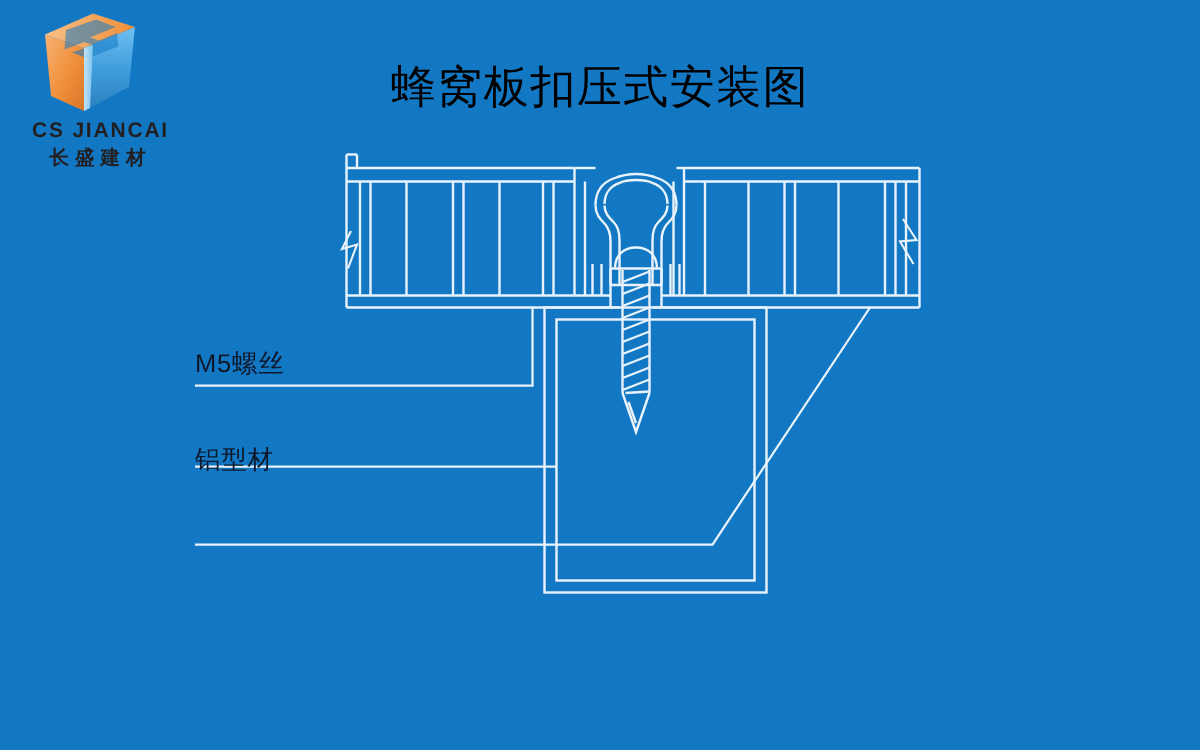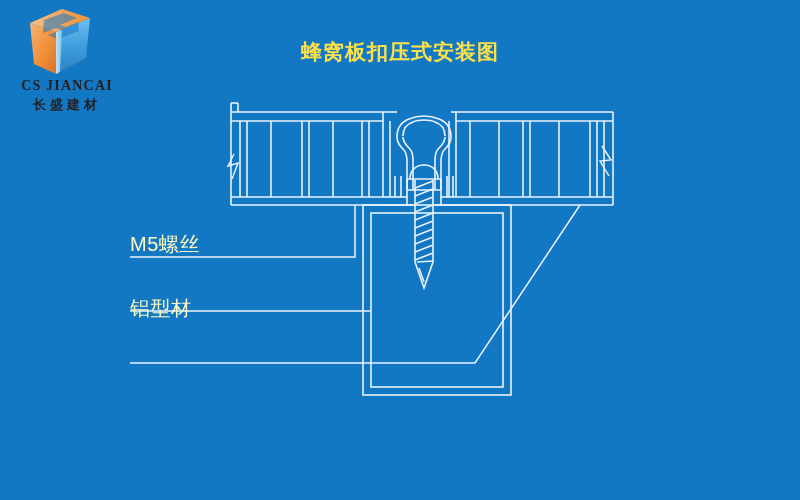--- a/index.html
+++ b/index.html
@@ -43,55 +43,54 @@
     text-align: center;
     color: #231f20;
     font-weight: bold;
     letter-spacing: 1px;
     white-space: nowrap;
   }
   #logo-latin {
     top: 72px;
     font-size: 14px;
     letter-spacing: 1.2px;
-    font-family: Liberation Serif, serif;
   }
   #logo-cn {
     top: 90px;
     font-size: 13px;
     letter-spacing: 4px;
   }
 
   
   #diagram-title {
     position: absolute;
     left: 0;
     top: 38px;
     width: 800px;
     text-align: center;
-    color: #fde047;
-    font-size: 21px;
-    font-weight: bold;
+    color: #000000;
+    font-size: 30px;
+    font-weight: normal;
     letter-spacing: 1px;
   }
 
   
   #drawing {
     position: absolute;
     left: 0;
     top: 0;
     width: 800px;
     height: 500px;
   }
 
   
   .callout-label {
     position: absolute;
-    color: #fef9c3;
-    font-size: 20px;
+    color: #0f172a;
+    font-size: 17px;
     white-space: nowrap;
     letter-spacing: 0.5px;
   }
   #label-screw   { left: 130px; top: 231px; }
   #label-profile { left: 130px; top: 295px; }
   #label-panel   { left: 130px; top: 335px; }
 </style>
 </head>
 <body>
 

